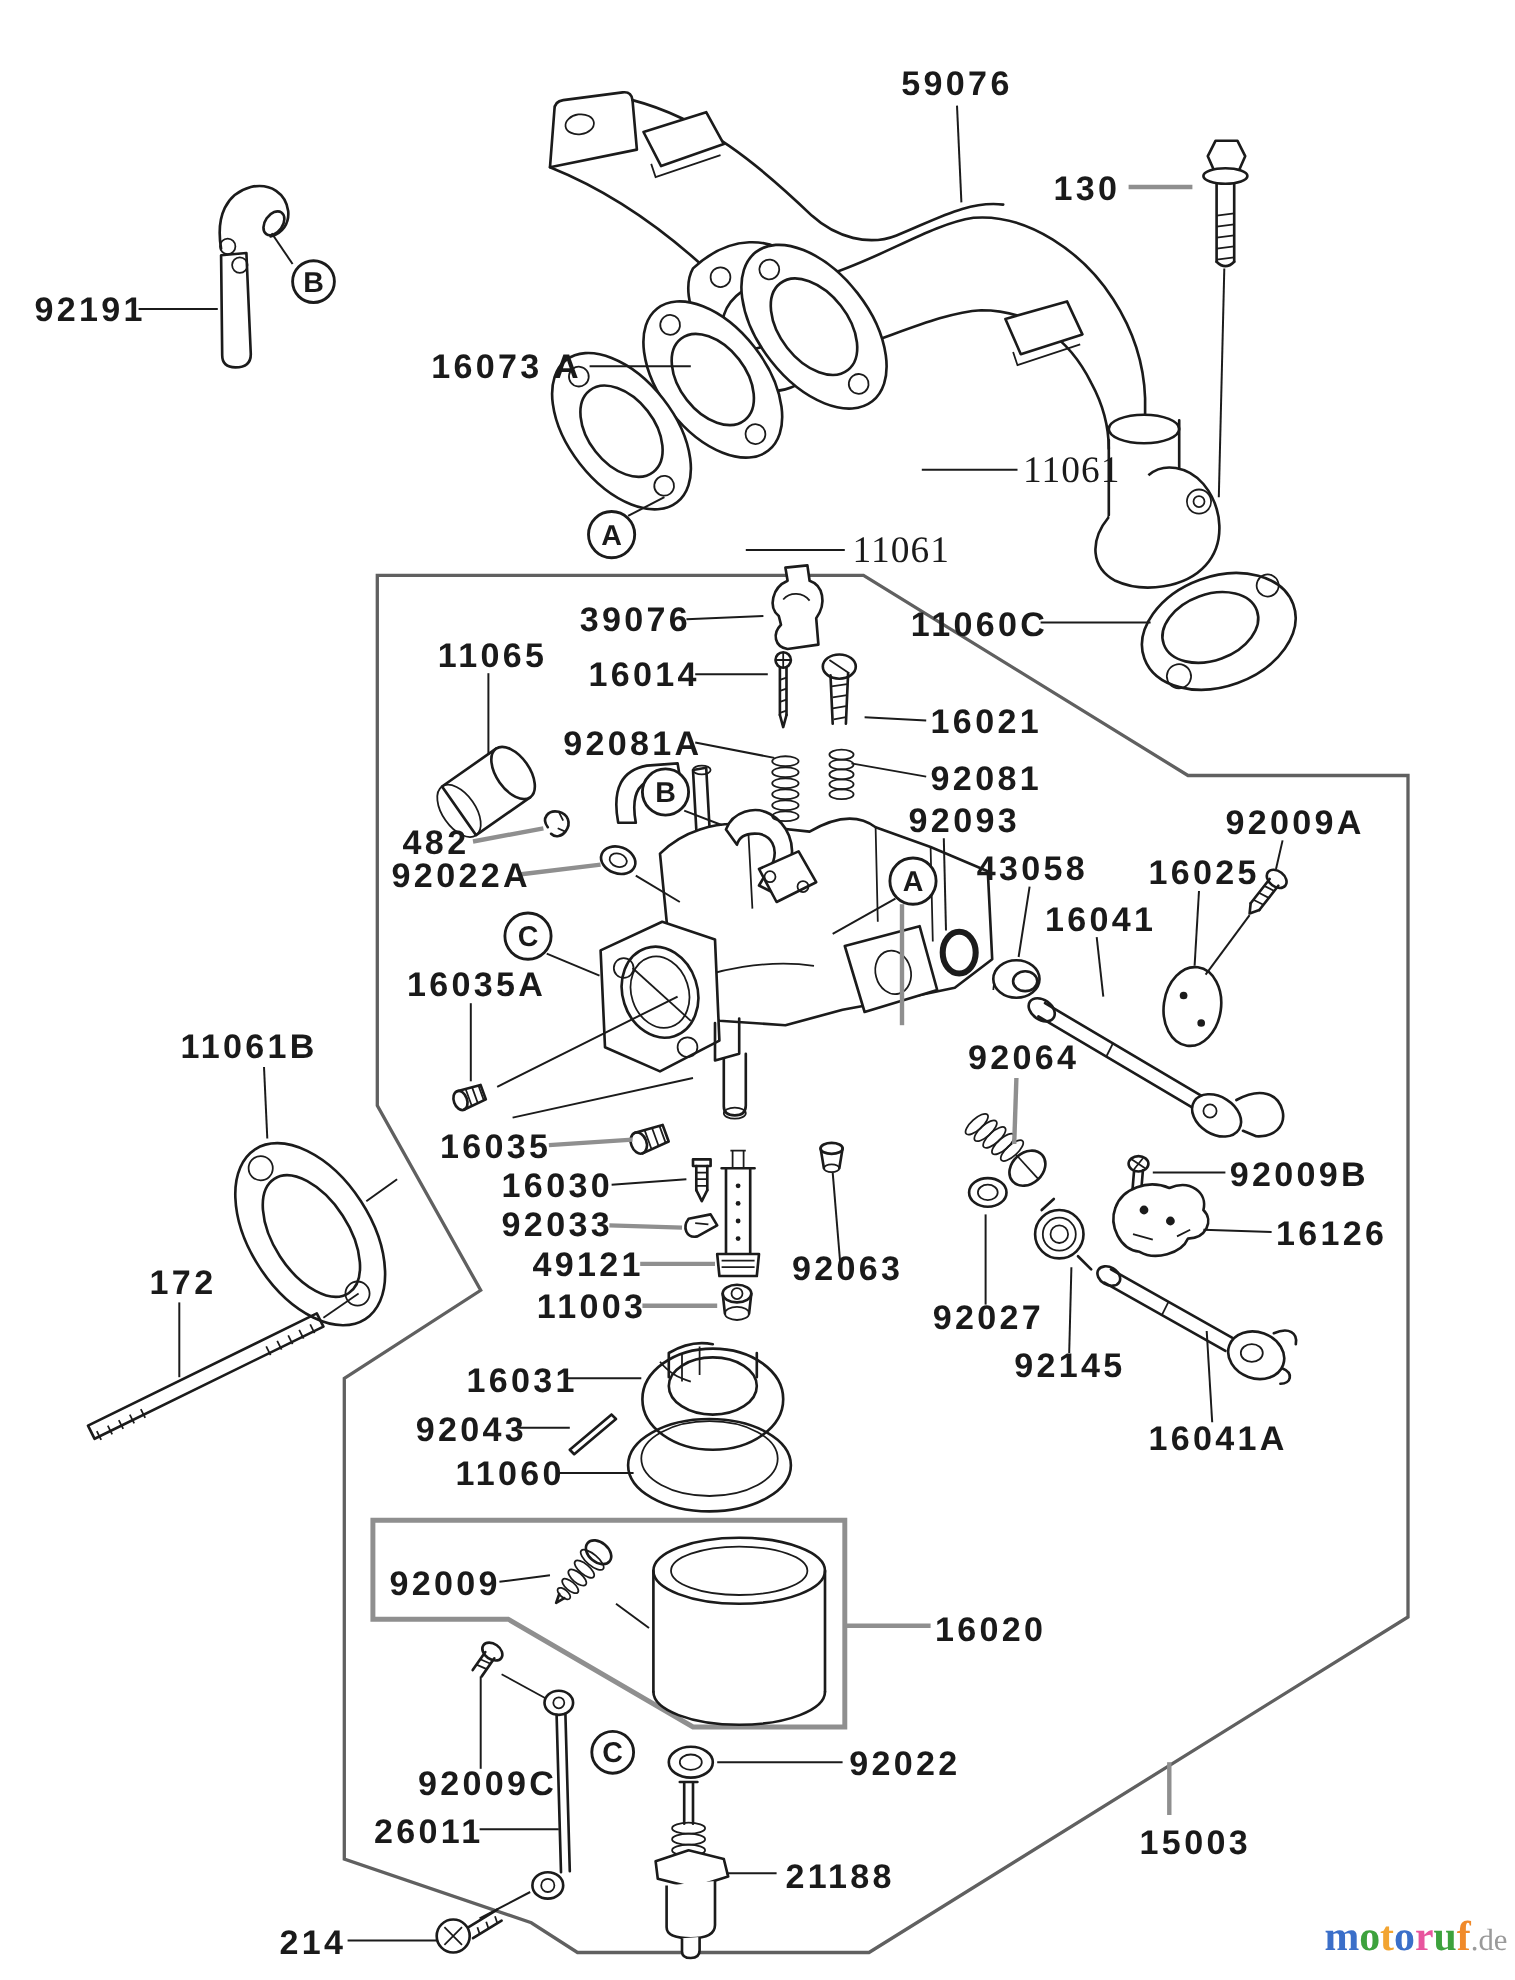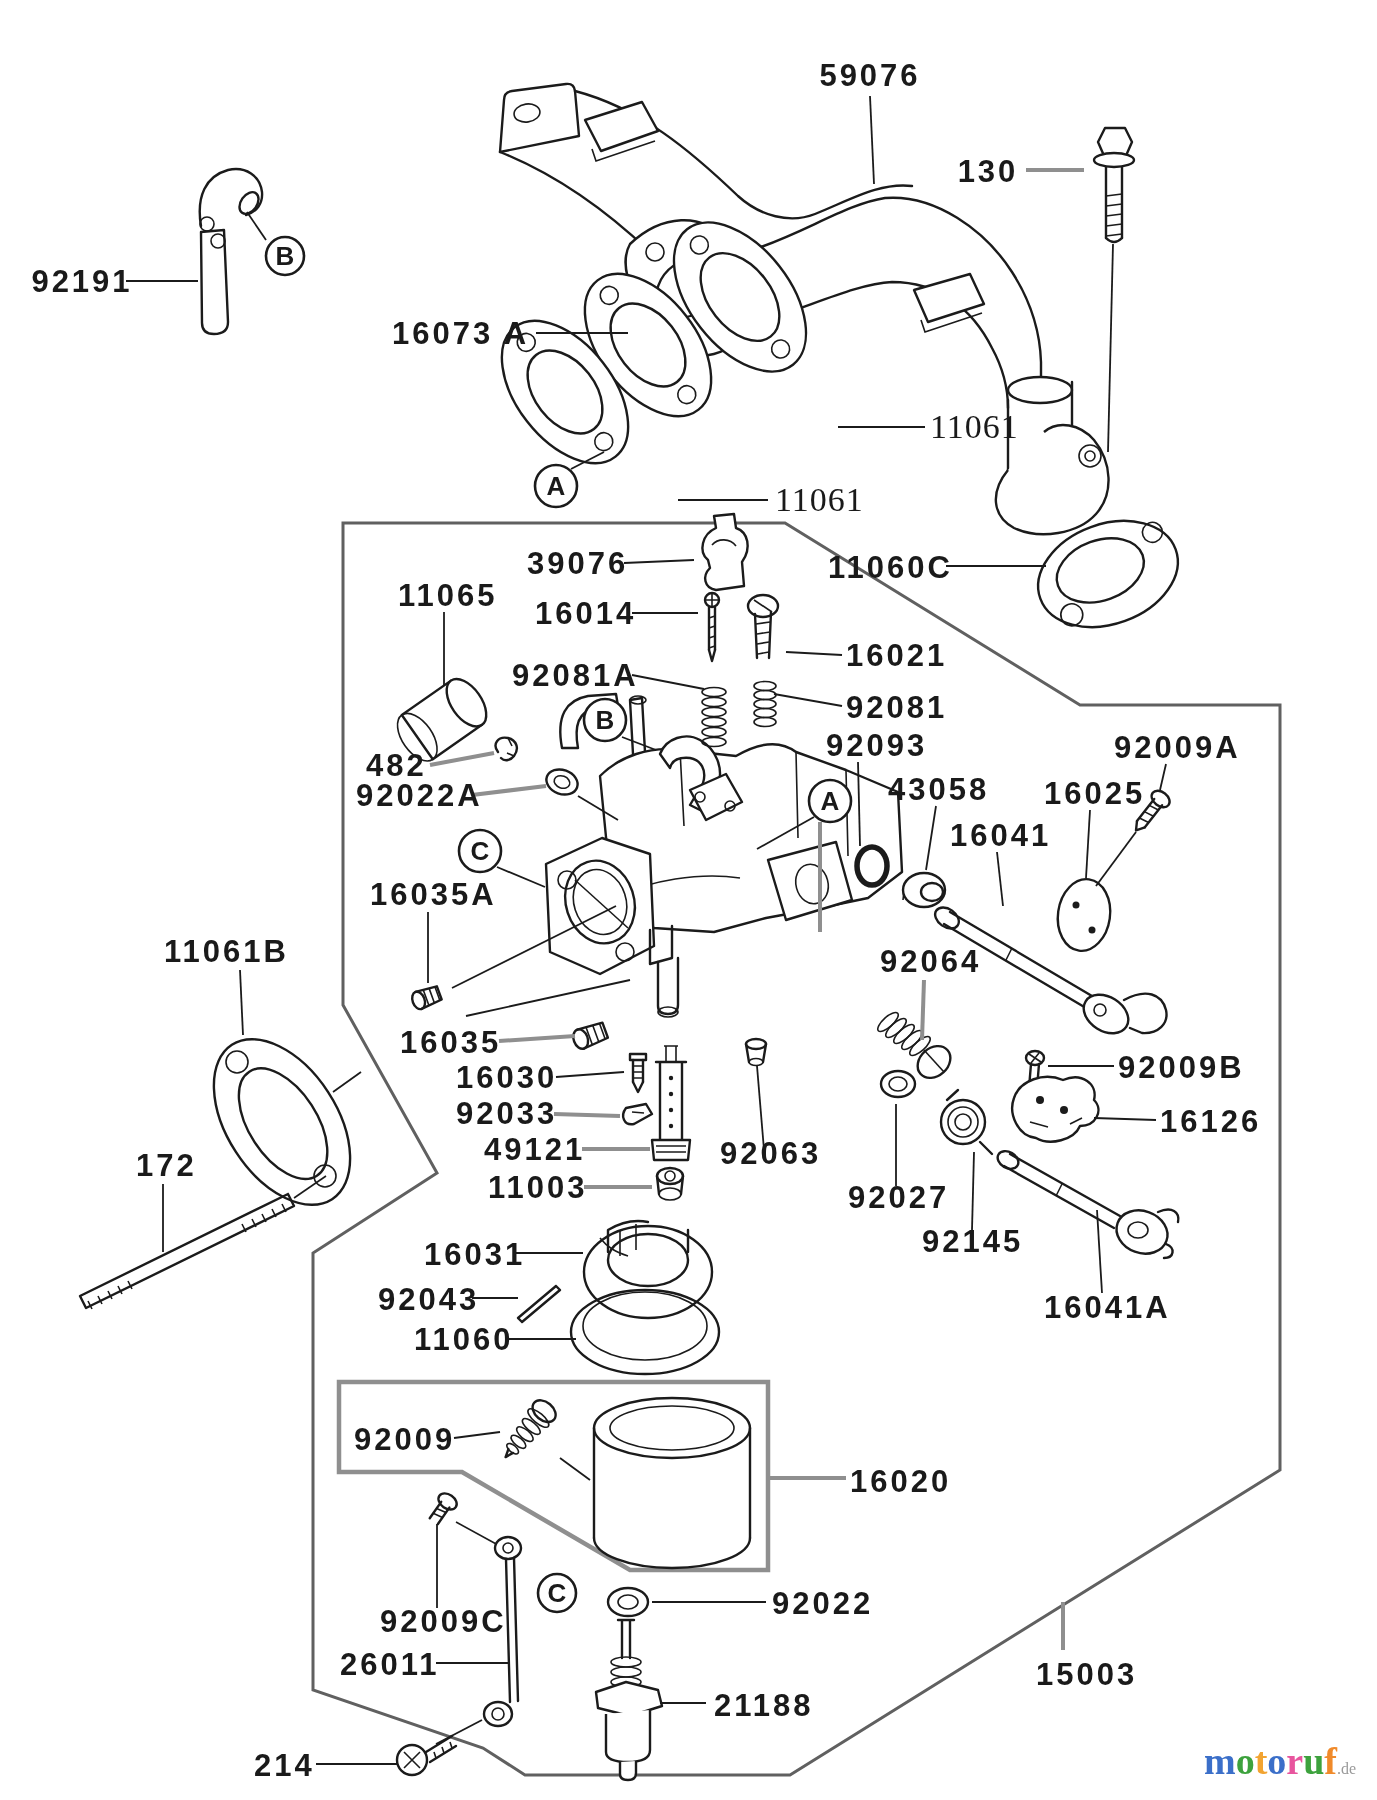--- a/index.html
+++ b/index.html
@@ -15,21 +15,21 @@
   .box{fill:none;stroke:#8f8f8f;stroke-width:4.5;}
   .lbl{font-family:"Liberation Sans", sans-serif;font-size:31px;font-weight:700;
        letter-spacing:3px;fill:#1a1a1a;}
   .lbls{font-family:"Liberation Serif", serif;font-size:34px;font-weight:400;
         letter-spacing:1px;fill:#1a1a1a;}
   .cletter{font-family:"Liberation Sans", sans-serif;font-size:26px;font-weight:700;
        fill:#1a1a1a;text-anchor:middle;}
   .ccirc{fill:#ffffff;stroke:#1b1b1b;stroke-width:2.6;}
   .watermark{position:absolute;left:1204px;top:1742px;white-space:nowrap;cursor:pointer;
        font-family:"Liberation Serif", serif;font-weight:700;font-size:38px;line-height:1;}
-  .watermark .suffix{font-size:16px;font-weight:400;}
+  .watermark .suffix{font-size:28px;font-weight:400;}
 </style>
 </head>
 <body>
 
 <div class="stage">
 <svg width="1377" height="1800" viewBox="0 0 1377 1800">
 
   <g>
     <path class="bnd" d="M343,523 H785 L1080,705 H1280 V1470 L790,1775 H525 L483,1748 L313,1690 V1253 L437,1173 L343,1005 Z"></path>
   </g>

